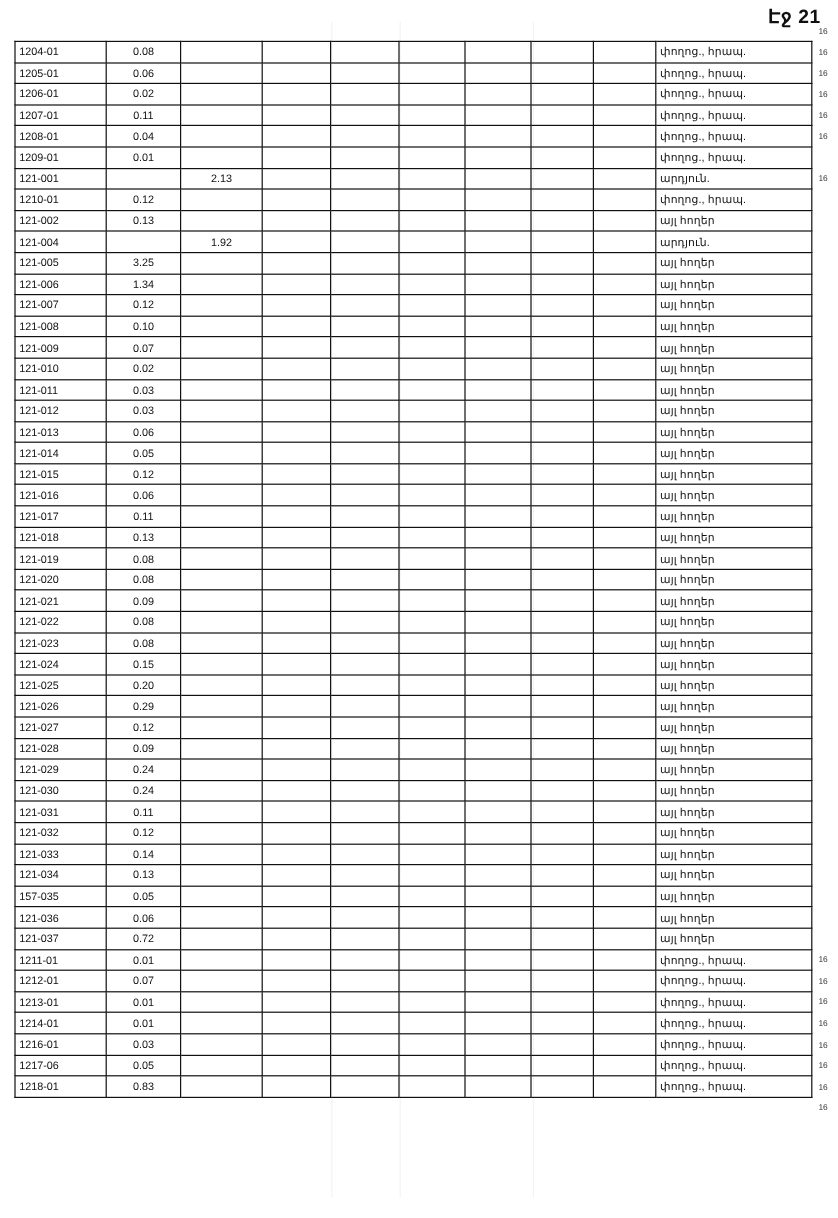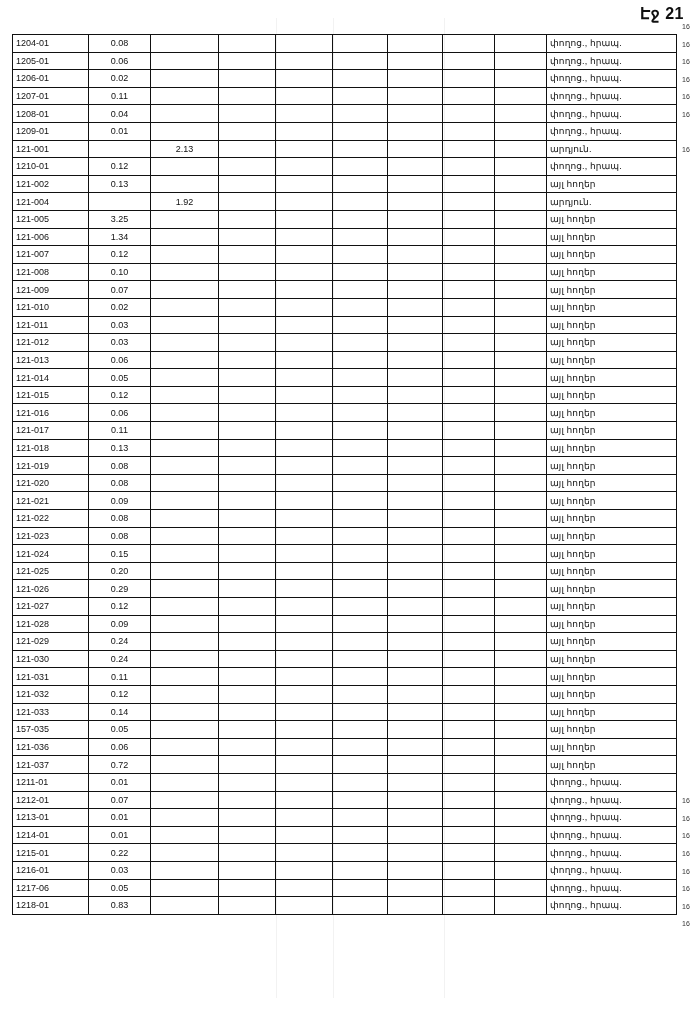--- a/index.html
+++ b/index.html
@@ -559,20 +559,32 @@
           <td class="c-val2"></td>
           <td class="c-e1"></td>
           <td class="c-e2"></td>
           <td class="c-e3"></td>
           <td class="c-e4"></td>
           <td class="c-e5"></td>
           <td class="c-e6"></td>
           <td class="c-note"><span class="note-txt">այլ հողեր</span></td>
         </tr>
         <tr>
+          <td class="c-code">121-034</td>
+          <td class="c-val1">0.13</td>
+          <td class="c-val2"></td>
+          <td class="c-e1"></td>
+          <td class="c-e2"></td>
+          <td class="c-e3"></td>
+          <td class="c-e4"></td>
+          <td class="c-e5"></td>
+          <td class="c-e6"></td>
+          <td class="c-note"><span class="note-txt">այլ հողեր</span></td>
+        </tr>
+        <tr>
           <td class="c-code">157-035</td>
           <td class="c-val1">0.05</td>
           <td class="c-val2"></td>
           <td class="c-e1"></td>
           <td class="c-e2"></td>
           <td class="c-e3"></td>
           <td class="c-e4"></td>
           <td class="c-e5"></td>
           <td class="c-e6"></td>
           <td class="c-note"><span class="note-txt">այլ հողեր</span></td>
@@ -633,32 +645,20 @@
           <td class="c-e2"></td>
           <td class="c-e3"></td>
           <td class="c-e4"></td>
           <td class="c-e5"></td>
           <td class="c-e6"></td>
           <td class="c-note"><span class="note-txt">փողոց., հրապ.</span></td>
         </tr>
         <tr>
           <td class="c-code">1214-01</td>
           <td class="c-val1">0.01</td>
-          <td class="c-val2"></td>
-          <td class="c-e1"></td>
-          <td class="c-e2"></td>
-          <td class="c-e3"></td>
-          <td class="c-e4"></td>
-          <td class="c-e5"></td>
-          <td class="c-e6"></td>
-          <td class="c-note"><span class="note-txt">փողոց., հրապ.</span></td>
-        </tr>
-        <tr>
-          <td class="c-code">1215-01</td>
-          <td class="c-val1">0.22</td>
           <td class="c-val2"></td>
           <td class="c-e1"></td>
           <td class="c-e2"></td>
           <td class="c-e3"></td>
           <td class="c-e4"></td>
           <td class="c-e5"></td>
           <td class="c-e6"></td>
           <td class="c-note"><span class="note-txt">փողոց., հրապ.</span></td>
         </tr>
         <tr>

